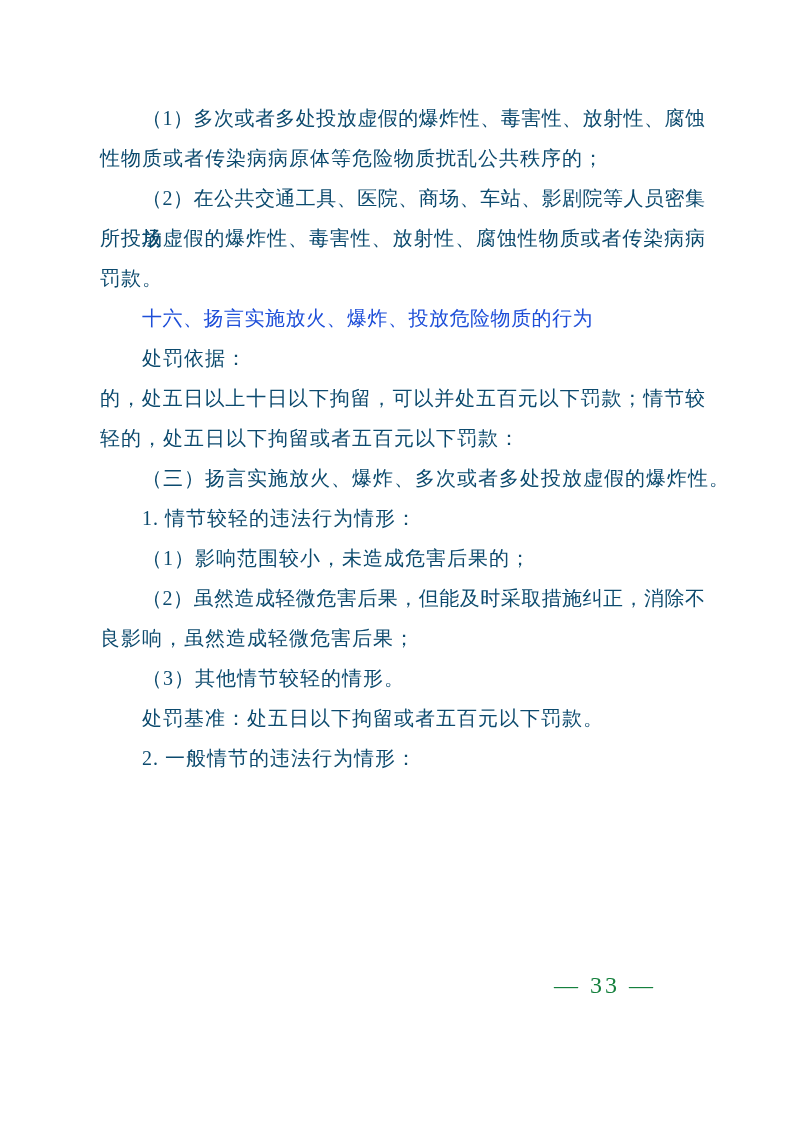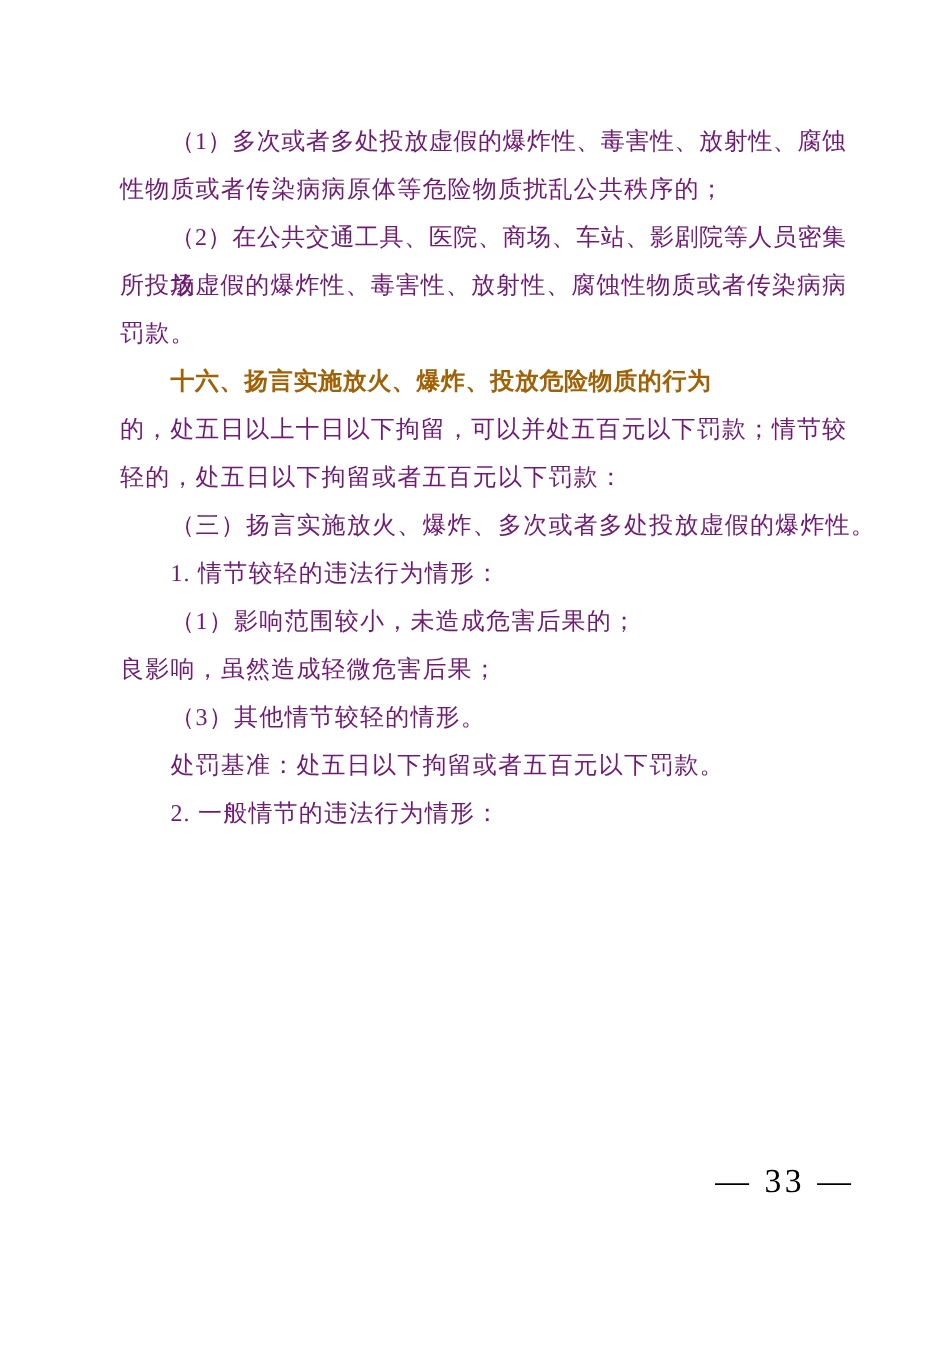--- a/index.html
+++ b/index.html
@@ -18,68 +18,70 @@
   .content {
     position: absolute;
     left: 100px;
     top: 98px;
     width: 605px;
   }
   .line {
     height: 40px;
     line-height: 40px;
     font-size: 20px;
-    color: #701a75;
+    color: #0c4a6e;
     letter-spacing: 1px;
     white-space: nowrap;
     font-family: "Liberation Serif", "DejaVu Serif", serif;
   }
   .line.indent {
     padding-left: 42px;
   }
   .line.stretch {
     white-space: normal;
     letter-spacing: 0;
     text-align: justify;
     text-align-last: justify;
     text-justify: inter-character;
   }
   .line.heading {
     font-family: "Liberation Sans", "DejaVu Sans", sans-serif;
-    font-weight: bold;
+    font-weight: normal;
     letter-spacing: 0.5px;
-    color: #a16207;
+    color: #1d4ed8;
   }
   .footer {
     position: absolute;
     top: 970px;
-    left: 596px;
+    left: 554px;
     height: 30px;
     line-height: 30px;
-    font-size: 28px;
-    color: #000000;
+    font-size: 24px;
+    color: #15803d;
     letter-spacing: 3px;
     font-family: "Liberation Serif", "DejaVu Serif", serif;
   }
 </style>
 </head>
 <body>
 
 <div class="page">
   <div class="content" id="lines-container">
       <div class="line indent stretch">（1）多次或者多处投放虚假的爆炸性、毒害性、放射性、腐蚀</div>
       <div class="line">性物质或者传染病病原体等危险物质扰乱公共秩序的；</div>
       <div class="line indent stretch">（2）在公共交通工具、医院、商场、车站、影剧院等人员密集场</div>
       <div class="line stretch">所投放虚假的爆炸性、毒害性、放射性、腐蚀性物质或者传染病病</div>
       <div class="line">罚款。</div>
       <div class="line indent heading">十六、扬言实施放火、爆炸、投放危险物质的行为</div>
+      <div class="line indent">处罚依据：</div>
       <div class="line stretch">的，处五日以上十日以下拘留，可以并处五百元以下罚款；情节较</div>
       <div class="line">轻的，处五日以下拘留或者五百元以下罚款：</div>
       <div class="line indent">（三）扬言实施放火、爆炸、多次或者多处投放虚假的爆炸性。</div>
       <div class="line indent">1. 情节较轻的违法行为情形：</div>
       <div class="line indent">（1）影响范围较小，未造成危害后果的；</div>
+      <div class="line indent stretch">（2）虽然造成轻微危害后果，但能及时采取措施纠正，消除不</div>
       <div class="line">良影响，虽然造成轻微危害后果；</div>
       <div class="line indent">（3）其他情节较轻的情形。</div>
       <div class="line indent">处罚基准：处五日以下拘留或者五百元以下罚款。</div>
       <div class="line indent">2. 一般情节的违法行为情形：</div>
     </div>
   <div class="footer">— 33 —</div>
 </div>
 
 </body></html>

